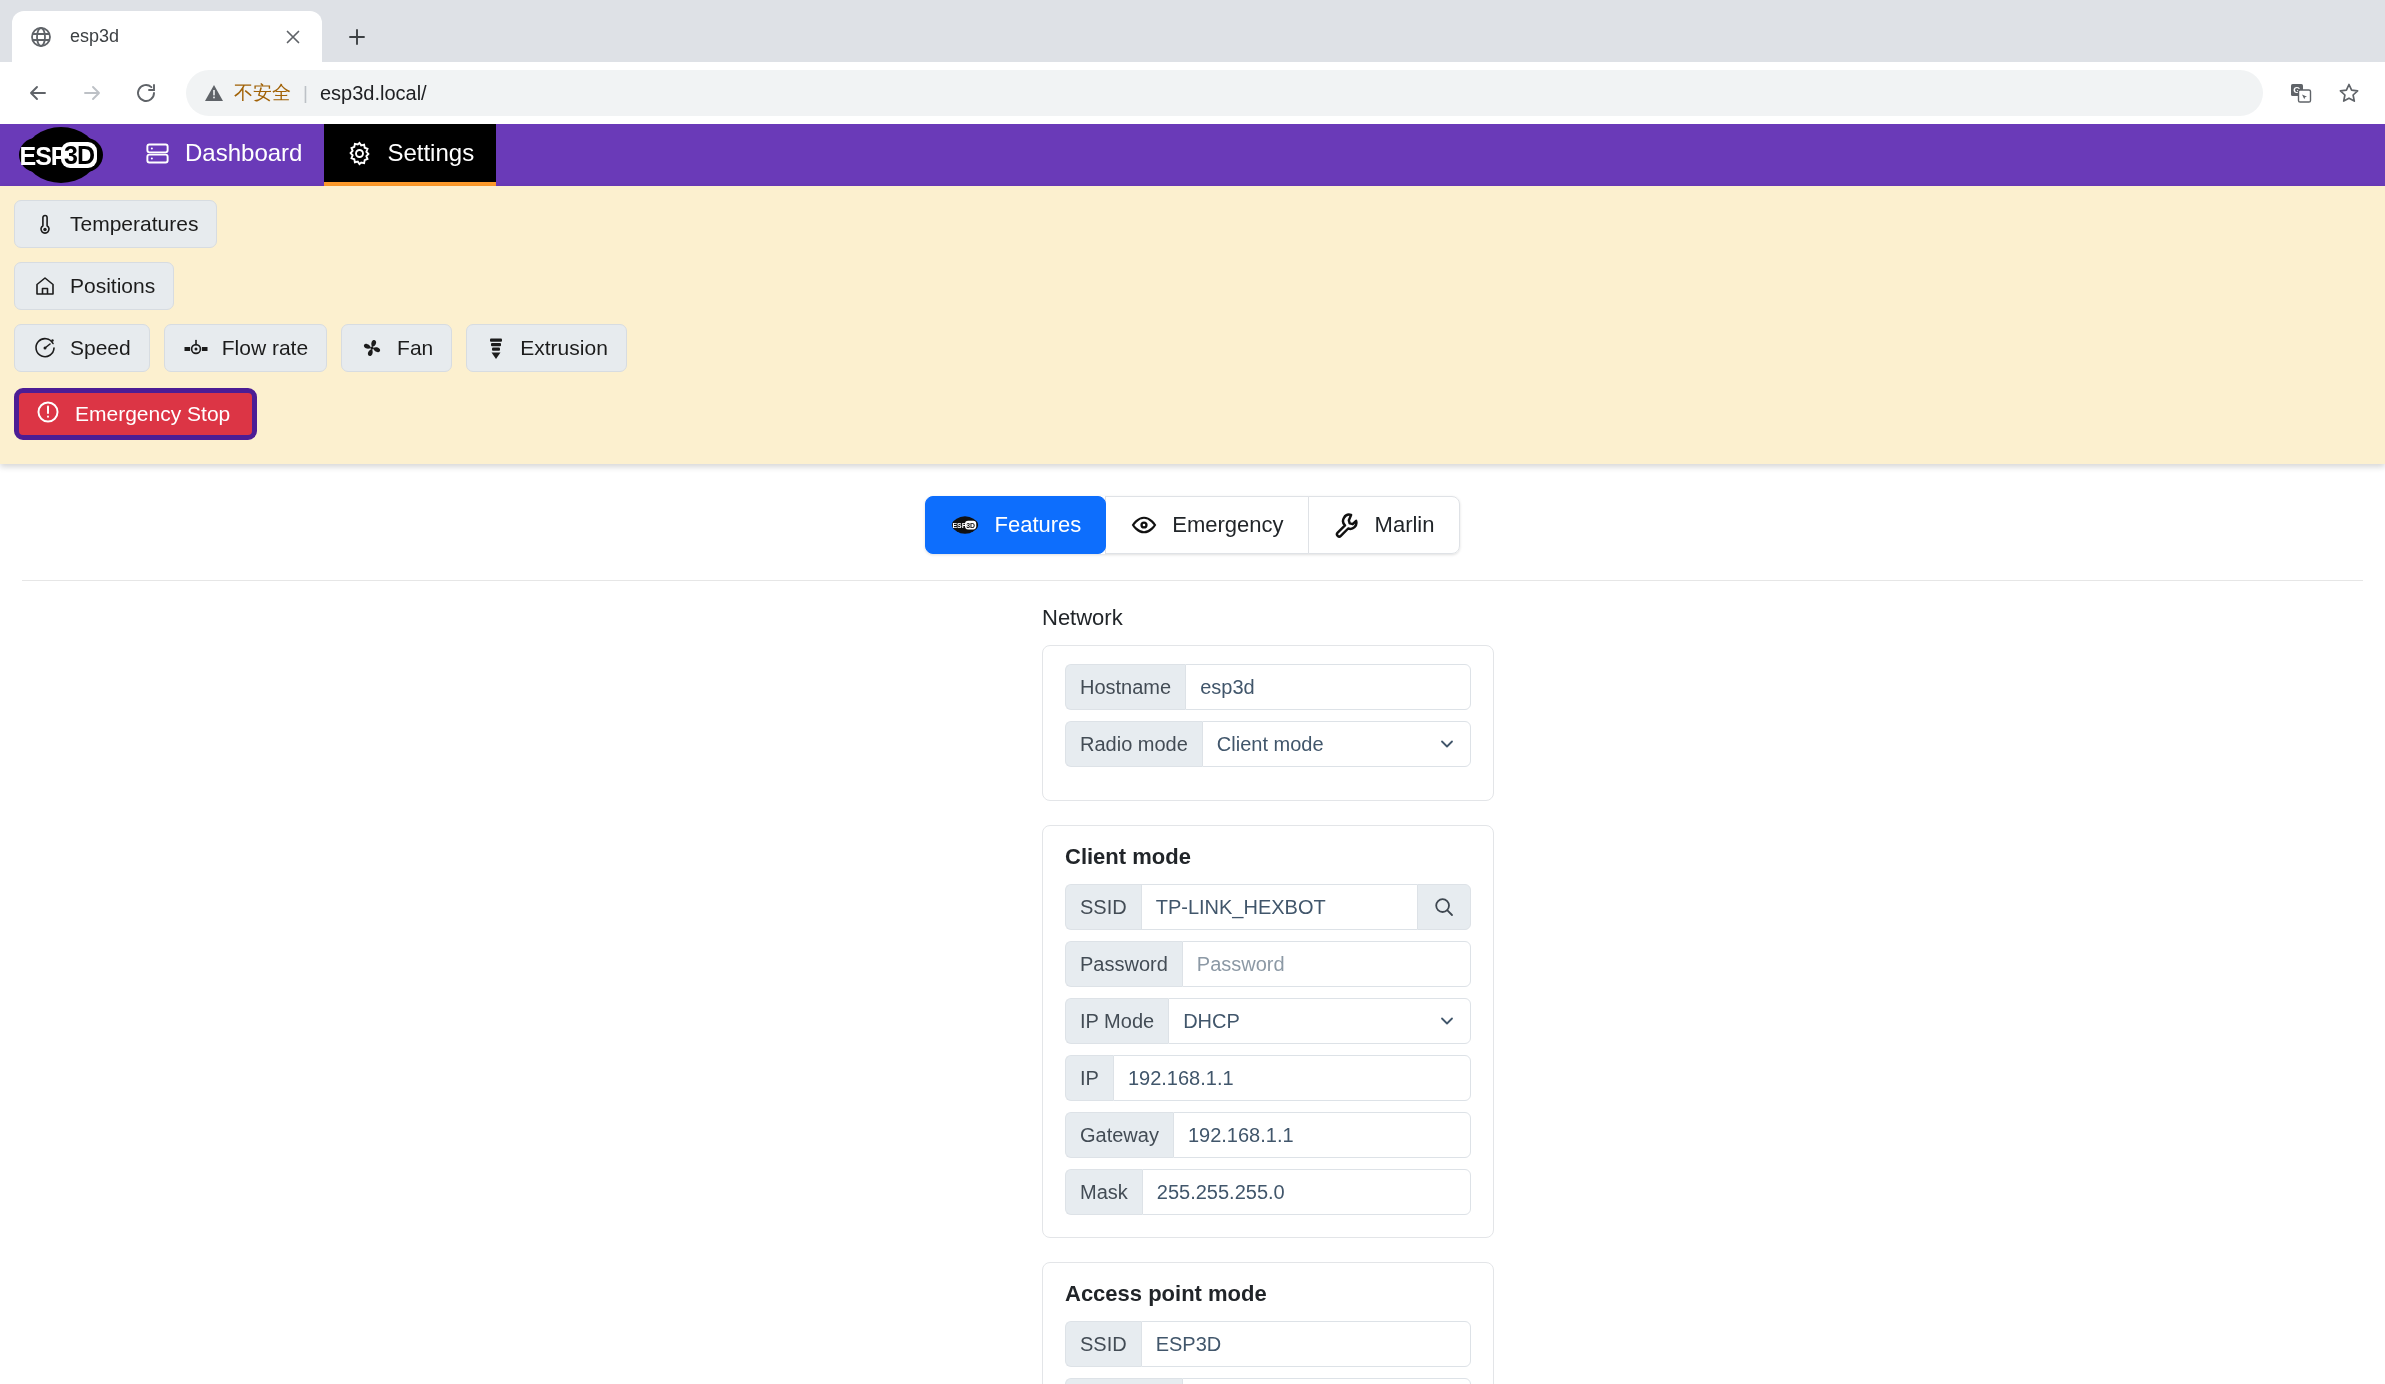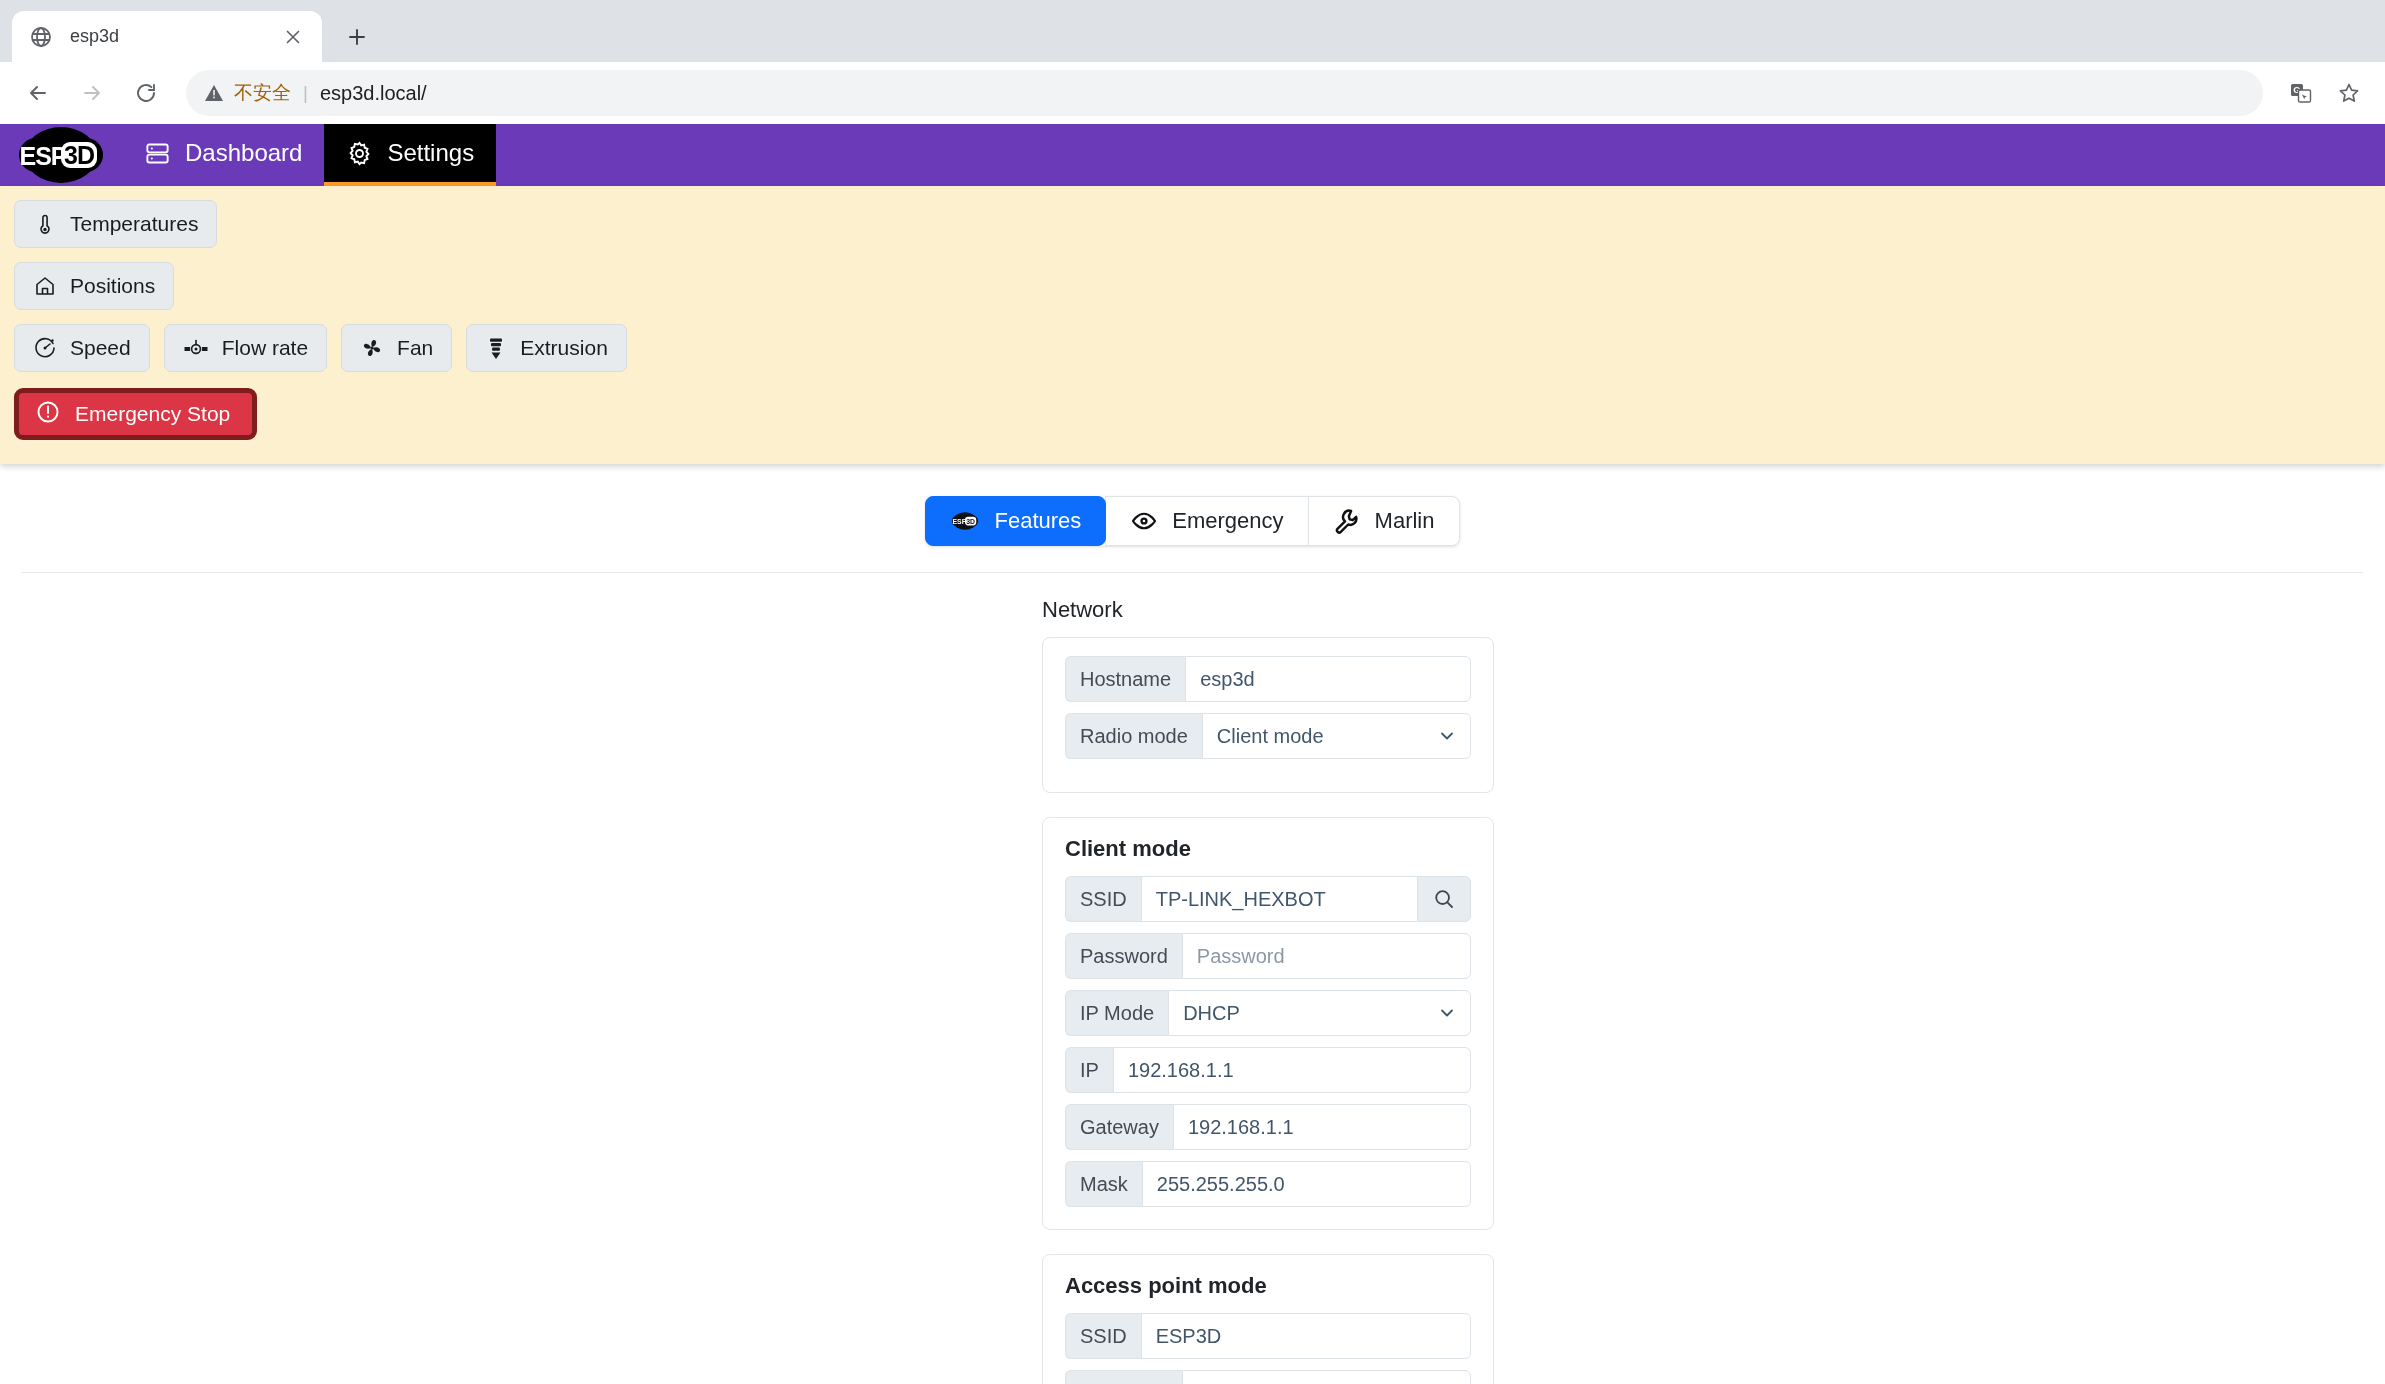--- a/index.html
+++ b/index.html
@@ -127,36 +127,36 @@
     color:#1c1c1c;
     margin: 0 14px 14px 0;
     height: 48px;
     white-space: nowrap;
   }
   .pbtn .picon { display:flex; align-items:center; }
   .estop {
     display:inline-flex; align-items:center; gap:14px;
     background:#dc3545;
     color:#ffffff;
-    border: 5px solid #7f1d1d;
+    border: 5px solid #4c1d95;
     border-radius: 9px;
     padding: 8px 22px 8px 16px;
     font-size: 21px;
     height: 52px;
     margin: 2px 0 4px 0;
     white-space: nowrap;
   }
 
   
   .content { padding-top: 32px; }
   .tabbar { display:flex; justify-content:center; }
   .tabgroup { display:flex; align-items:center; box-shadow: 0 1px 3px rgba(0,0,0,0.13); border-radius:8px; }
   .stab {
     display:flex; align-items:center; gap:14px;
-    height: 50px;
+    height: 58px;
     padding: 16px 24px;
     font-size: 22px;
     color:#212529;
     background:#ffffff;
     border: 1px solid #dfe2e6;
     margin-left: -1px;
     white-space:nowrap;
   }
   .stab:first-child { margin-left:0; border-radius:8px 0 0 8px; }
   .stab:last-child { border-radius: 0 8px 8px 0; }

